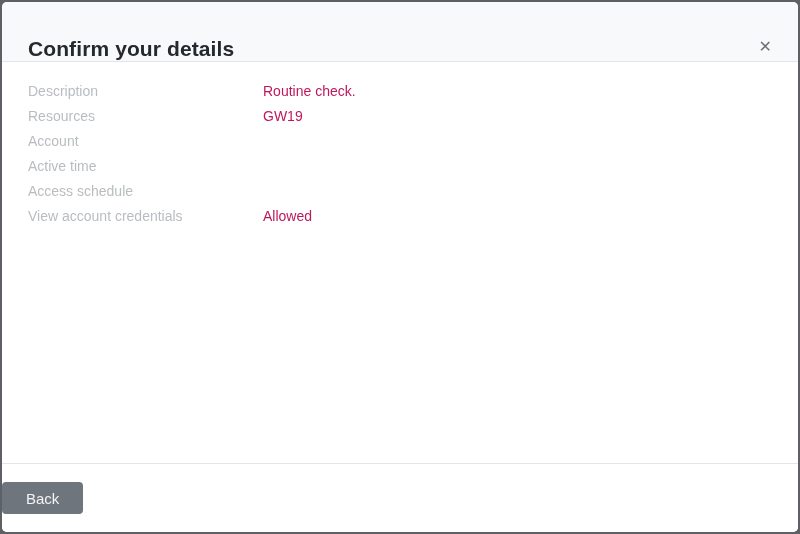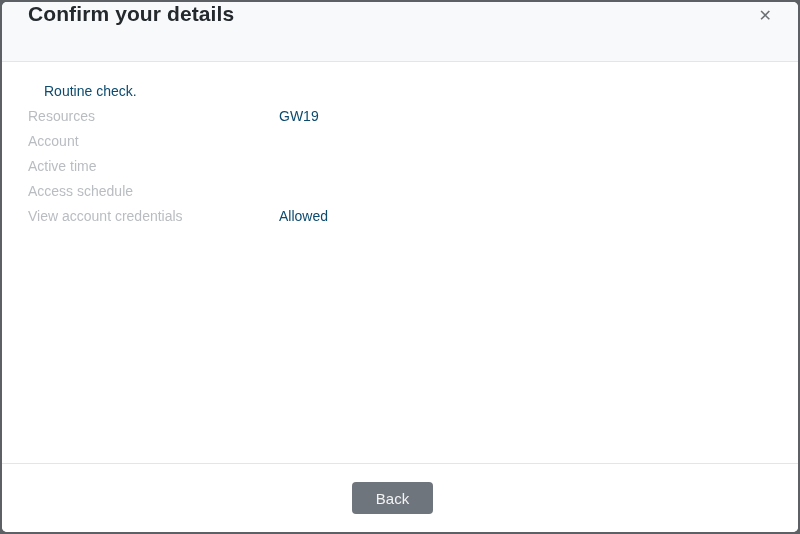--- a/index.html
+++ b/index.html
@@ -17,21 +17,21 @@
     display: flex;
     flex-direction: column;
     overflow: hidden;
   }
   .dialog-header {
     height: 60px;
     flex: 0 0 60px;
     background: #f8f9fa;
     border-bottom: 1px solid #e3e6e8;
     display: flex;
-    align-items: flex-start;
+    align-items: flex-end;
     padding: 0 18px 0 26px;
   }
   .dialog-title {
     font-size: 21px;
     font-weight: 700;
     color: #24292e;
     letter-spacing: 0.1px;
   }
   .close-btn {
     margin-left: auto;
@@ -54,31 +54,30 @@
     display: flex;
     height: 25px;
     line-height: 25px;
     font-size: 14px;
   }
   .detail-label {
     flex: 0 0 235px;
     color: #b9bdc1;
   }
   .detail-value {
-    color: #0c4a6e;
+    color: #be185d;
     white-space: nowrap;
-    margin-left: 16px;
   }
   .dialog-footer {
     flex: 0 0 69px;
     border-top: 1px solid #e3e6e8;
     background: #ffffff;
     display: flex;
     align-items: center;
-    justify-content: center;
+    justify-content: space-between;
     padding: 0 15px 0 0;
     gap: 7px;
   }
   .btn {
     height: 32px;
     border: none;
     border-radius: 4px;
     font-size: 15px;
     font-family: "Liberation Sans", sans-serif;
     cursor: pointer;
@@ -104,20 +103,21 @@
 
   <div class="dialog-header">
     <div class="dialog-title">Confirm your details</div>
     <button class="close-btn">
       <span>✕</span>
     </button>
   </div>
 
   <div class="dialog-body">
     <div class="detail-row">
+      <div class="detail-label">Description</div>
       <div class="detail-value">Routine check.</div>
     </div>
     <div class="detail-row">
       <div class="detail-label">Resources</div>
       <div class="detail-value">GW19</div>
     </div>
     <div class="detail-row">
       <div class="detail-label">Account</div>
     </div>
     <div class="detail-row">

